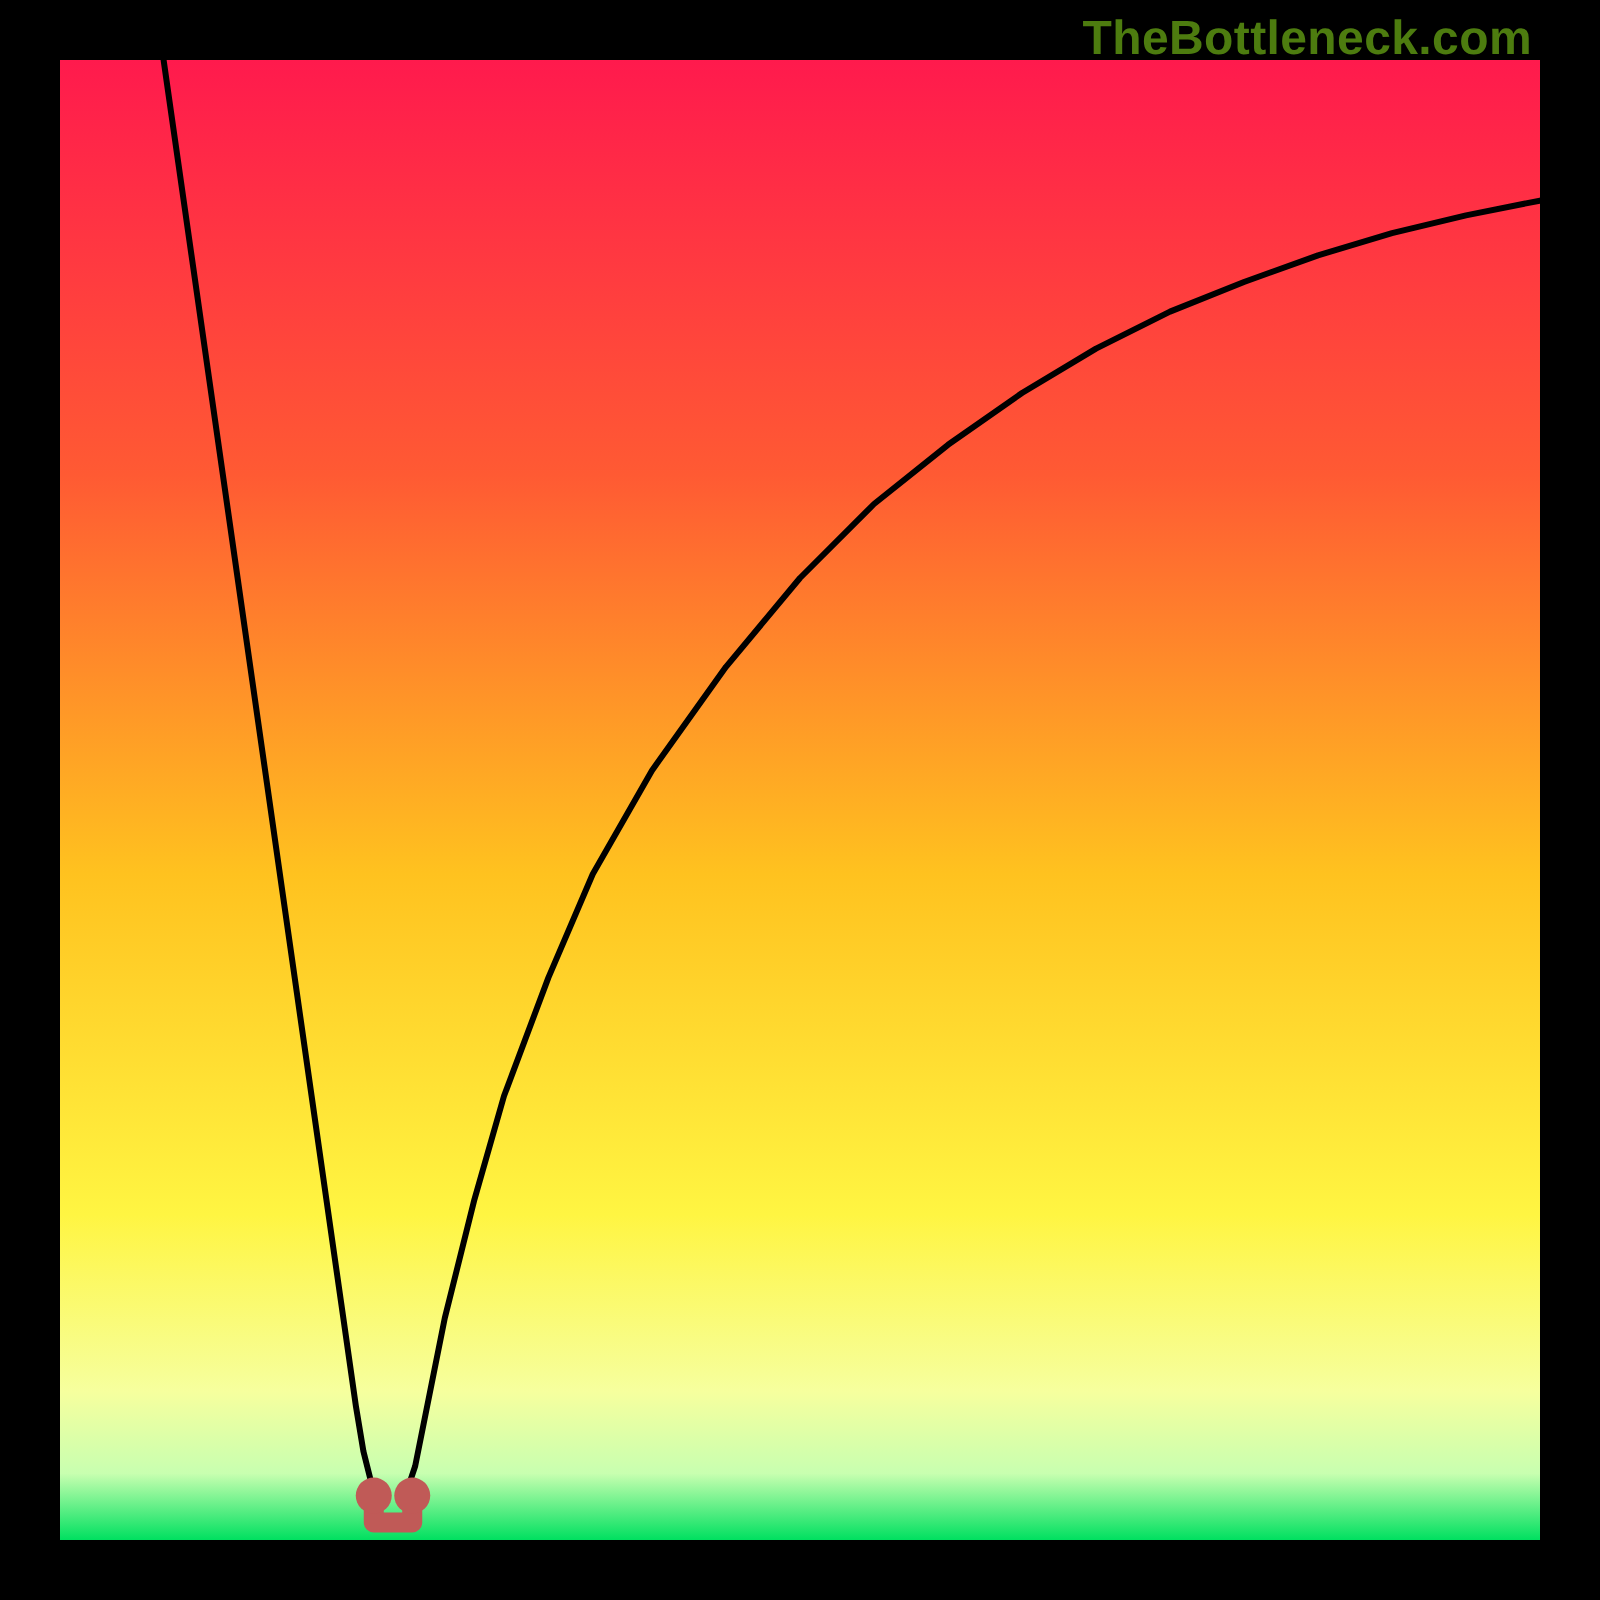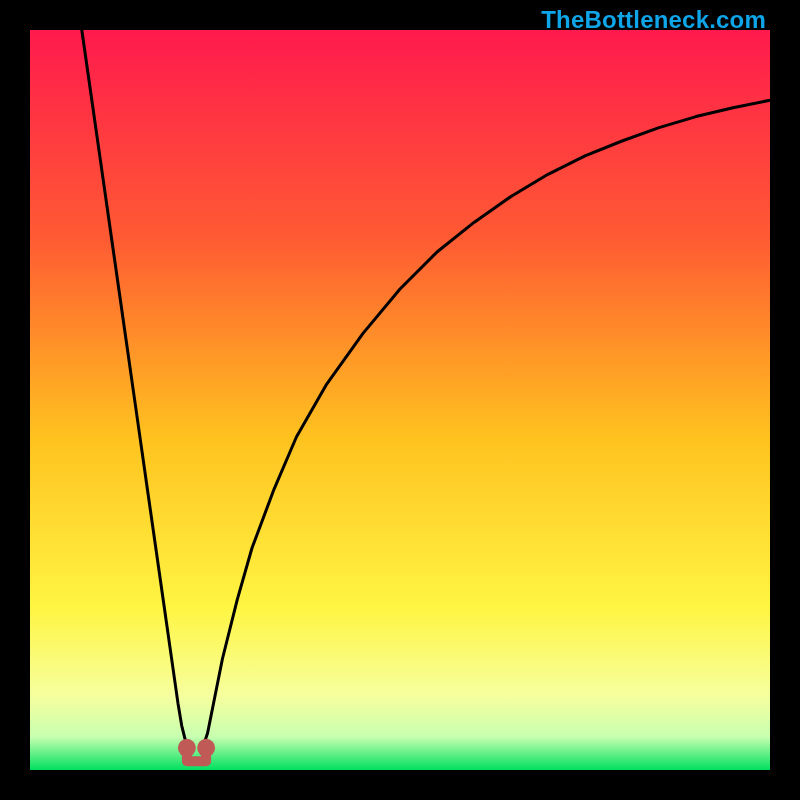--- a/index.html
+++ b/index.html
@@ -25,21 +25,21 @@
     width: 740px;
     height: 740px;
   }
   .watermark {
     position: absolute;
     top: 6px;
     right: 34px;
     font-family: Arial, Helvetica, sans-serif;
     font-size: 24px;
     font-weight: 600;
-    color: #0ea5e9;
+    color: #4d7c0f;
     letter-spacing: 0.2px;
     user-select: none;
   }
   svg {
     display: block;
   }
 </style>
 </head>
 <body>
 

